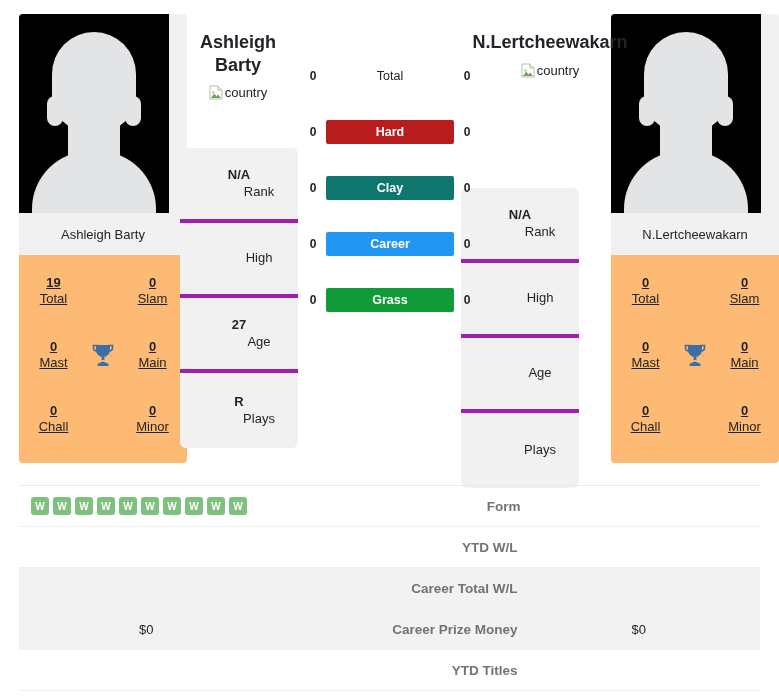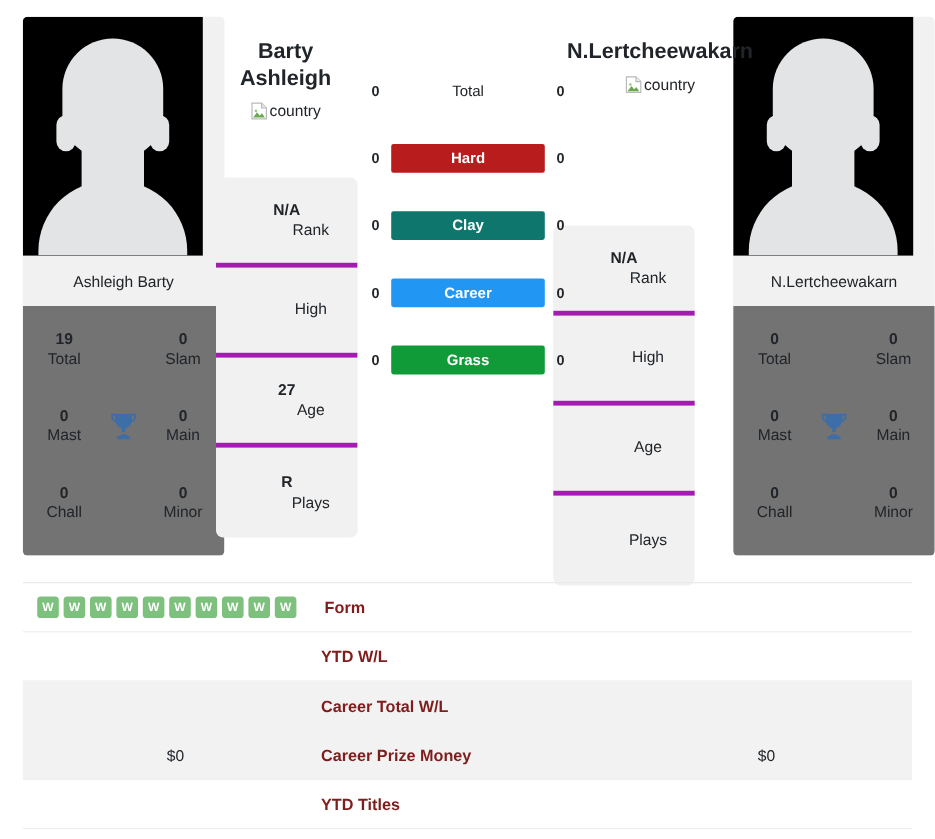--- a/index.html
+++ b/index.html
@@ -86,23 +86,24 @@
     justify-content: center;
     font-size: 13px;
     color: #212529;
     background: #f1f1f1;
     padding: 0 4px;
     text-align: center;
   }
 
   
   .titles-grid {
-    background: #737373;
+    background: #fdba74;
     padding: 4px 0 12px 0;
     position: relative;
+    text-decoration: underline;
   }
   .titles-row {
     display: flex;
     align-items: center;
     height: 64px;
   }
   .tcell {
     flex: 1;
     text-align: center;
     line-height: 1.25;
@@ -248,24 +249,24 @@
     display: flex;
     align-items: center;
     font-size: 13px;
     color: #212529;
   }
   .cmp-left  { justify-content: center; padding-left: 6px; }
   .cmp-right { justify-content: center; }
   .cmp-left.form-cell { justify-content: flex-start; padding-left: 12px; }
   .cmp-mid {
     flex: 0 0 250px;
-    text-align: left;
+    text-align: right;
     font-size: 13.5px;
     font-weight: bold;
-    color: #7f1d1d;
+    color: #737373;
   }
   .form-badges { display: flex; gap: 4px; }
   .wbadge {
     width: 18px;
     height: 18px;
     border-radius: 3px;
     background: #7ec07e;
     color: #ffffff;
     font-size: 10px;
     font-weight: bold;
@@ -385,22 +386,22 @@
           <div class="trophy"></div>
           <div class="tcell">
             <div class="num">0</div>
             <div class="lbl">Minor</div>
           </div>
         </div>
       </div>
     </div>
 
     <div class="player-head left">
+      <div class="pname">Ashleigh</div>
       <div class="pname">Barty</div>
-      <div class="pname">Ashleigh</div>
       <span class="country-ph">
         <span class="broken-img">
           <svg width="15" height="15" viewBox="0 0 15 15" aria-hidden="true">
             <path d="M1 1 h8 l4 4 v9 h-12 z" fill="#ffffff" stroke="#b9b9b9" stroke-width="1"></path>
             <path d="M9 1 v4 h4" fill="#e8e8e8" stroke="#b9b9b9" stroke-width="1"></path>
             <path d="M2 13 l3.2 -4.4 l2.3 2.8 l1.7 -2 l2.6 3.6 z" fill="#6aa84f"></path>
             <circle cx="4.3" cy="7.4" r="1.1" fill="#9fc77f"></circle>
           </svg>
         </span>
         <span>country</span>

